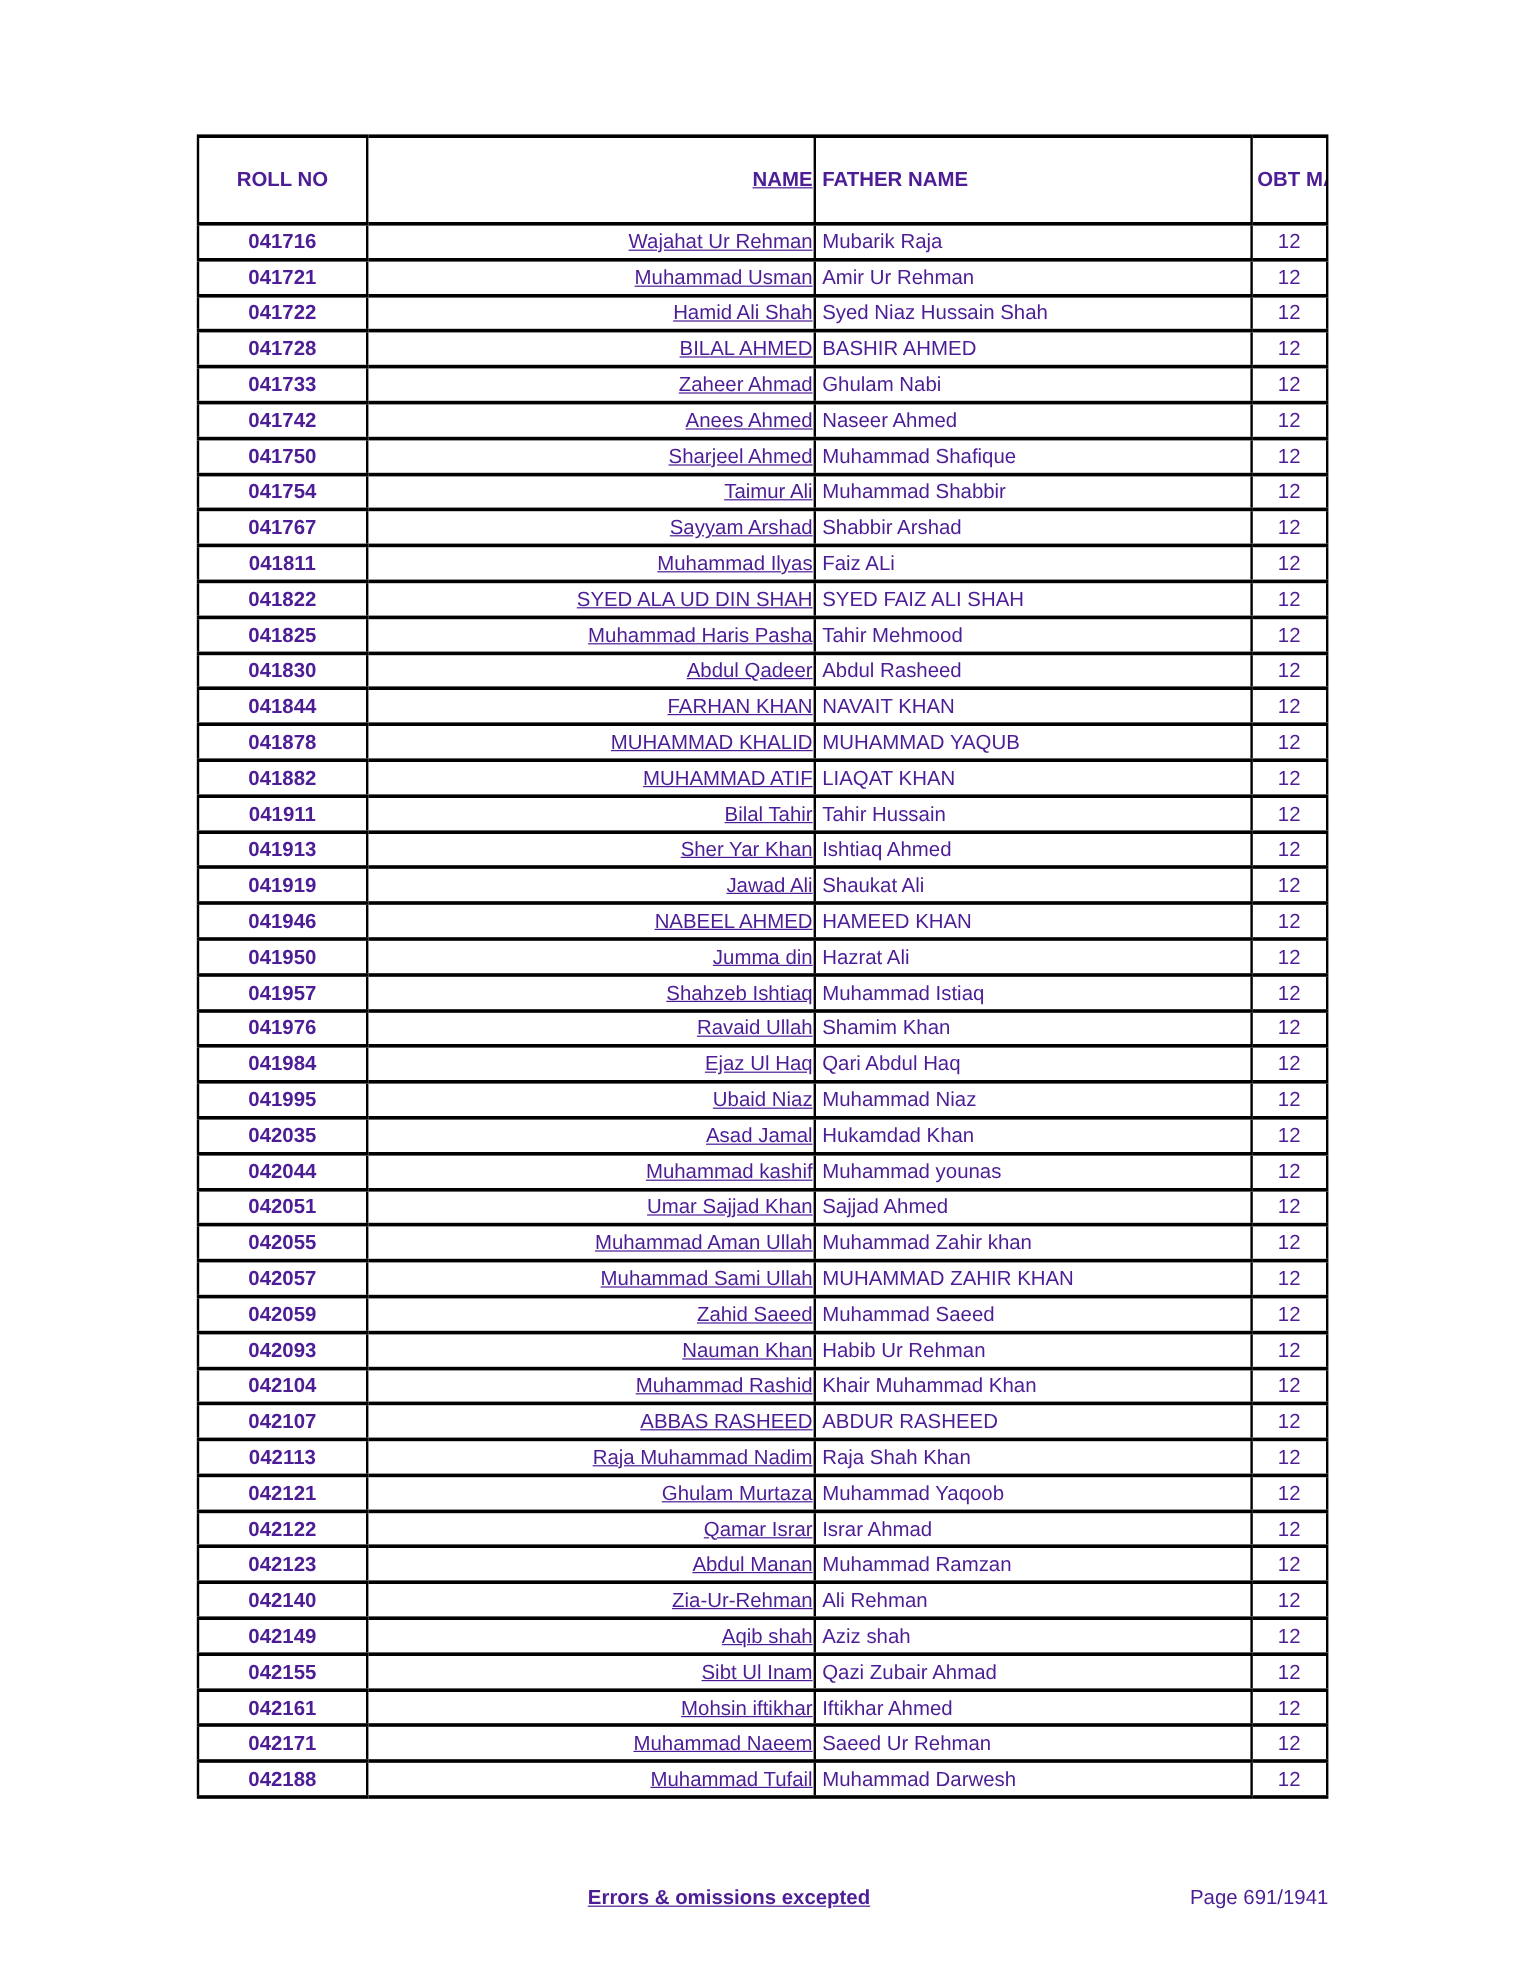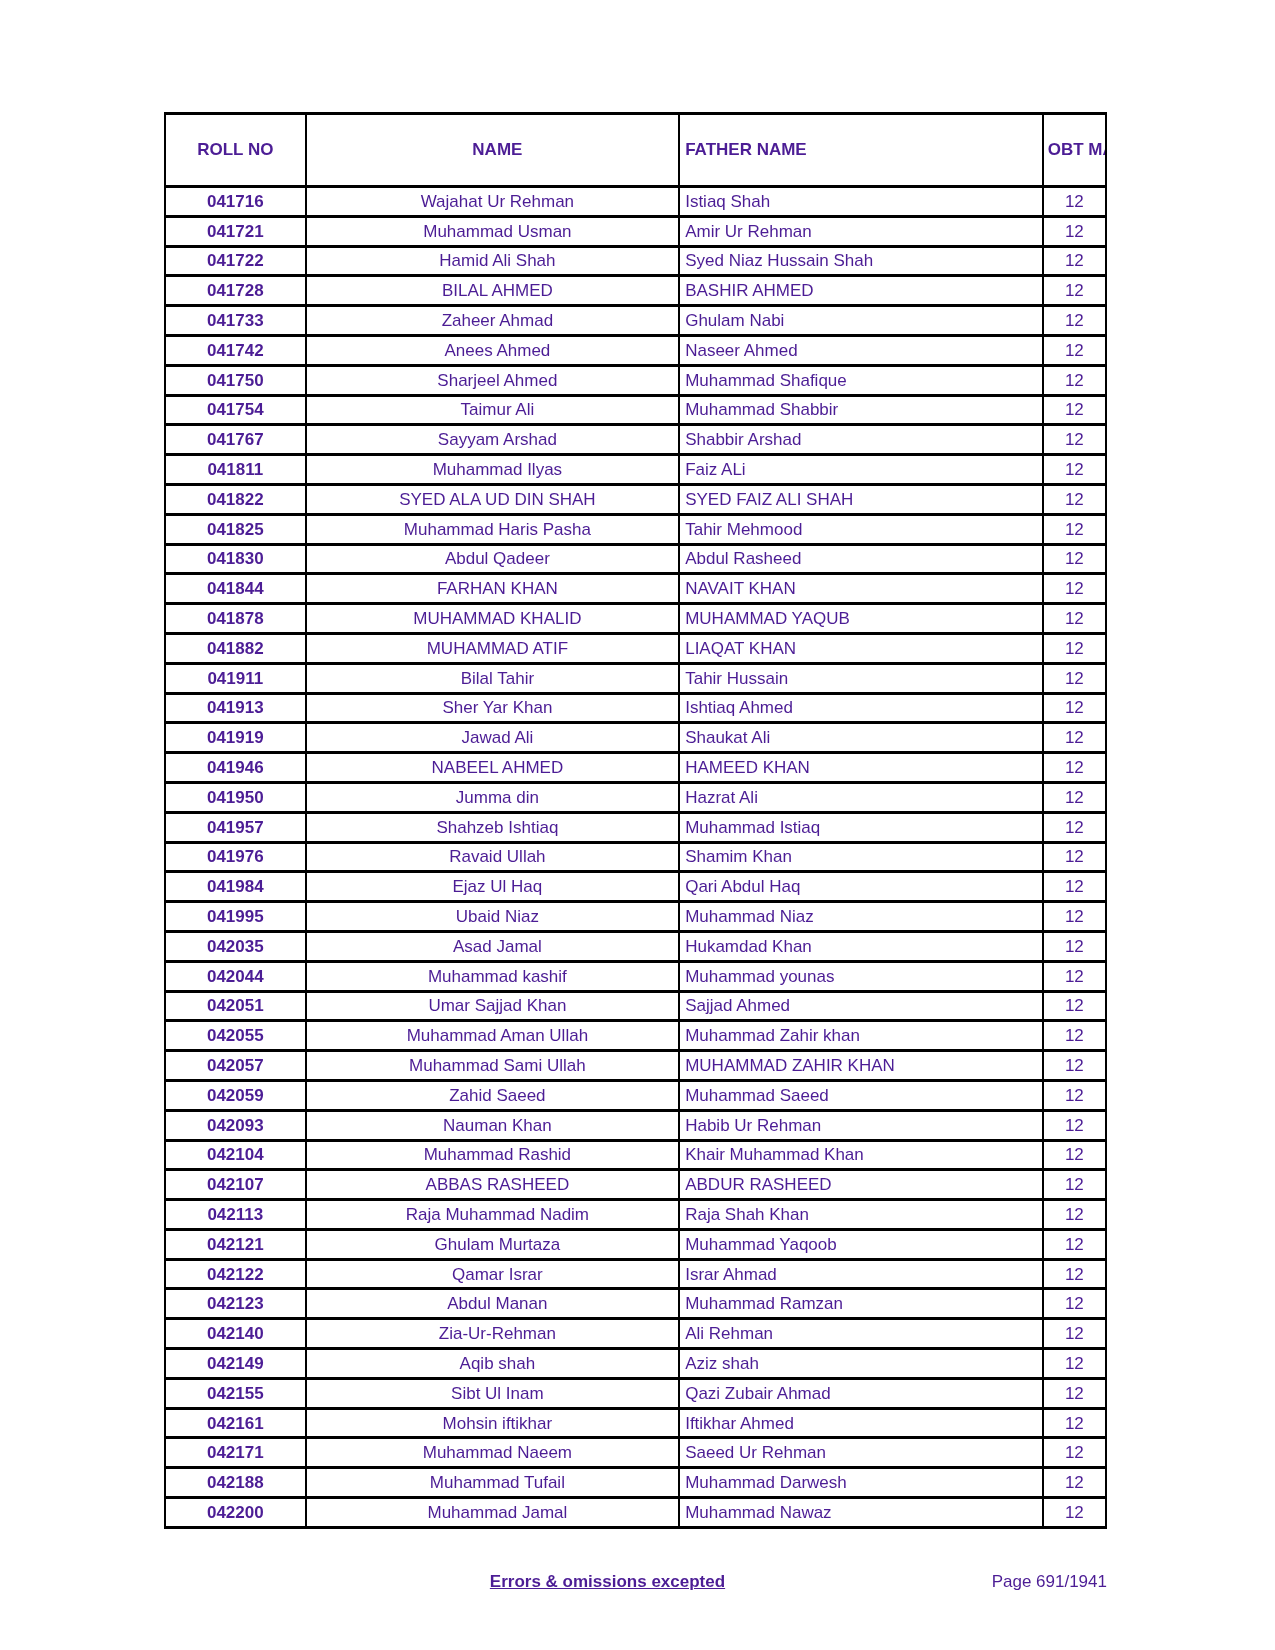--- a/index.html
+++ b/index.html
@@ -39,21 +39,21 @@
     font-size: 17px;
     font-weight: bold;
     line-height: 1.15;
   }
   table.results td {
     height: 24.8px;
     font-size: 17px;
     line-height: 1;
   }
   .c-roll  { width: 140px; text-align: center; }
-  .c-name  { width: 372px; text-align: center; padding-left: 11px; }
+  .c-name  { width: 372px; text-align: right; padding-left: 11px; text-decoration: underline; }
   .c-father{ width: 362px; text-align: left; padding-left: 5px; }
   .c-marks { width: 63px;  text-align: center; }
   th.c-marks { white-space: normal; padding: 0 4px; }
   td.c-roll { font-weight: bold; }
   .footer-note {
     position: absolute;
     top: 1572px;
     left: 0;
     width: 1215px;
     text-align: center;
@@ -87,21 +87,21 @@
         <th class="c-name">NAME</th>
         <th class="c-father">FATHER NAME</th>
         <th class="c-marks">OBT MARKS</th>
       </tr>
     </thead>
     <tbody>
 
     <tr>
       <td class="c-roll">041716</td>
       <td class="c-name">Wajahat Ur Rehman</td>
-      <td class="c-father">Istiaq Shah</td>
+      <td class="c-father">Mubarik Raja</td>
       <td class="c-marks">12</td>
     </tr>
 
     <tr>
       <td class="c-roll">041721</td>
       <td class="c-name">Muhammad Usman</td>
       <td class="c-father">Amir Ur Rehman</td>
       <td class="c-marks">12</td>
     </tr>
 
@@ -394,25 +394,19 @@
     </tr>
 
 
     <tr>
       <td class="c-roll">042188</td>
       <td class="c-name">Muhammad Tufail</td>
       <td class="c-father">Muhammad Darwesh</td>
       <td class="c-marks">12</td>
     </tr>
 
-    <tr>
-      <td class="c-roll">042200</td>
-      <td class="c-name">Muhammad Jamal</td>
-      <td class="c-father">Muhammad Nawaz</td>
-      <td class="c-marks">12</td>
-    </tr>
   </tbody>
   </table>
 
   <div class="footer-note">Errors &amp; omissions excepted</div>
   <div class="footer-page">Page 691/1941</div>
 
 </div>
 
 </body></html>

